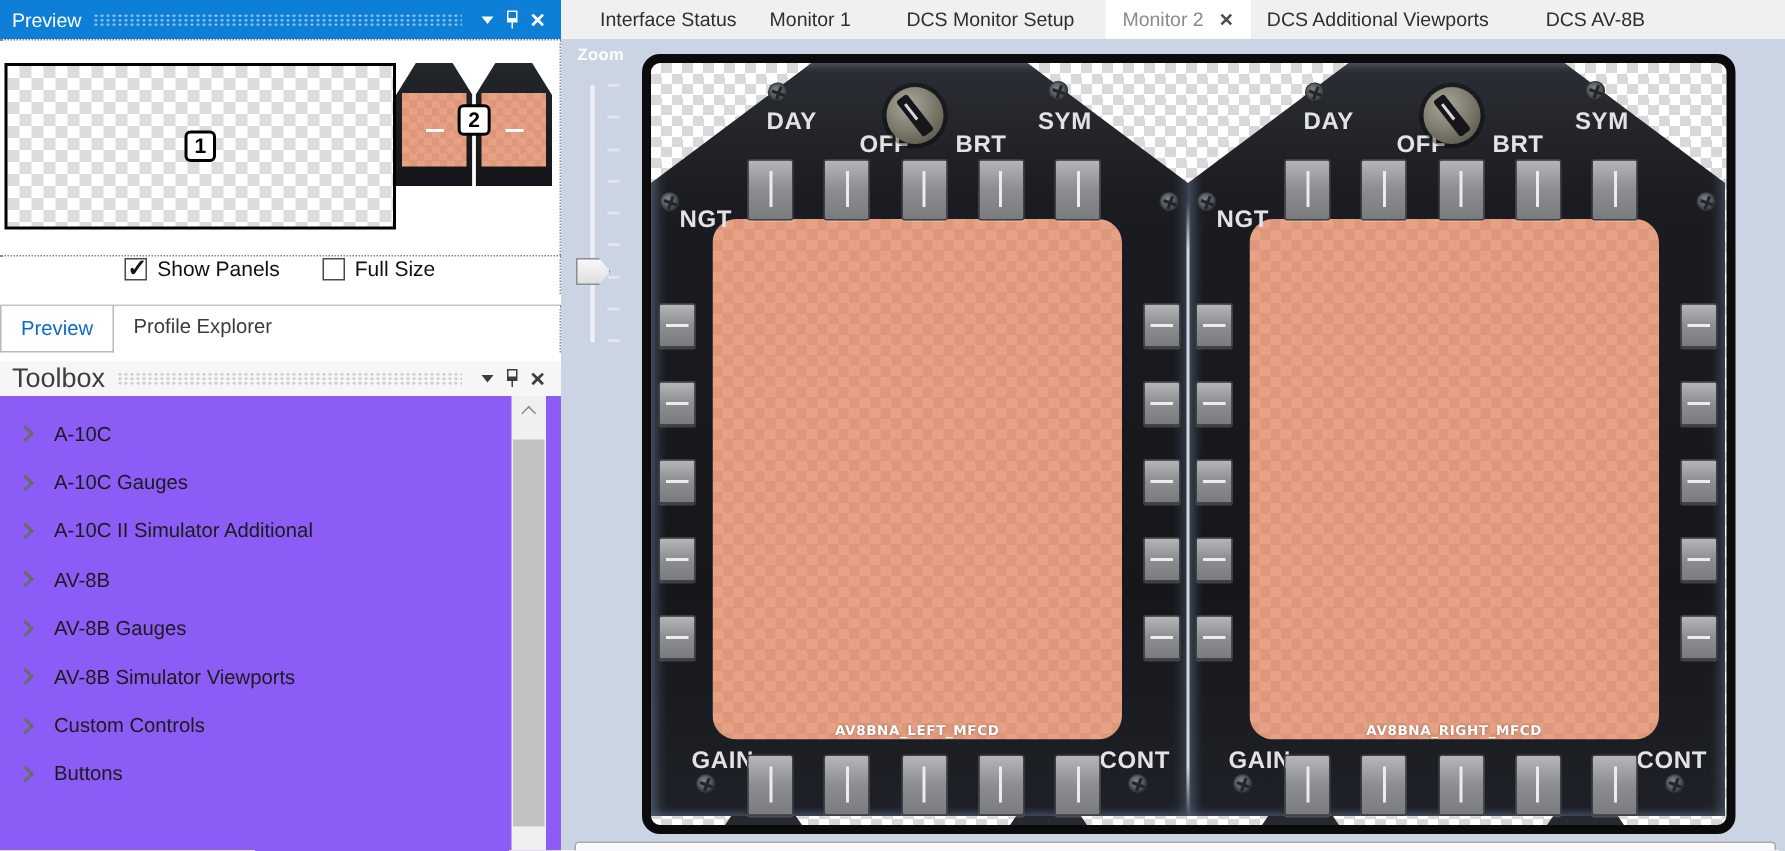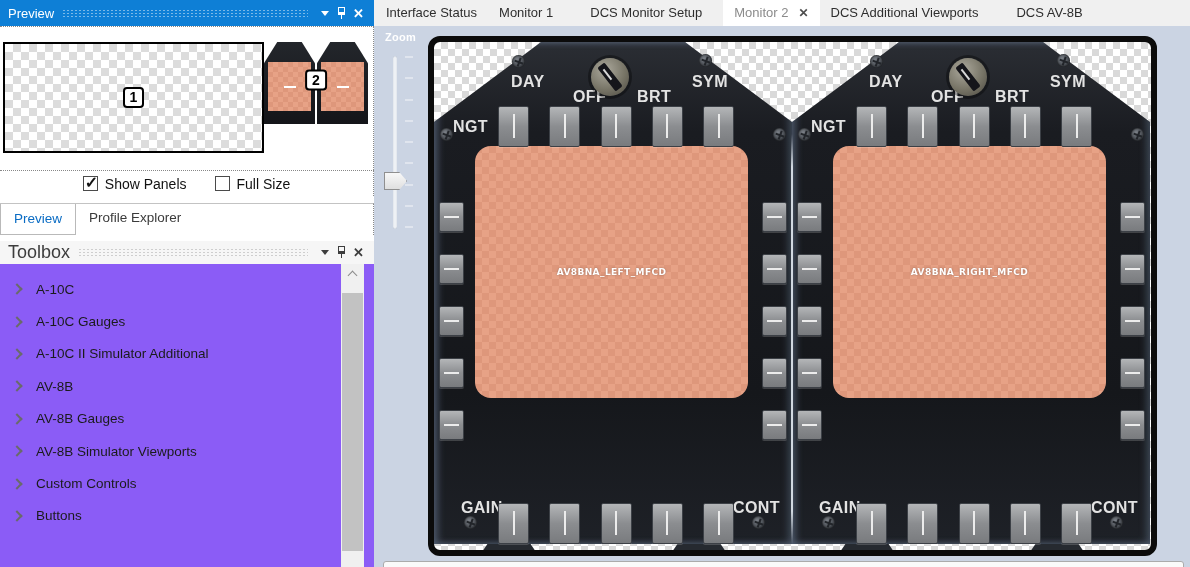--- a/index.html
+++ b/index.html
@@ -39,21 +39,21 @@
   .mfd-thumb{flex:1;background:linear-gradient(180deg,#23262b,#141519);position:relative;
     clip-path:polygon(0 26%,26% 0,74% 0,100% 26%,100% 100%,0 100%)}
   .thumb-screen{position:absolute;left:4px;right:4px;top:20px;bottom:13px;
     background-image:conic-gradient(#e7a286 90deg,#de977b 90deg 180deg,#e7a286 180deg 270deg,#de977b 270deg);
     background-size:10px 10px}
   .thumb-screen .dash{position:absolute;width:12px;height:2px;background:#fff;
     left:50%;top:50%;transform:translate(-50%,-50%)}
   .monitor-label-2{position:absolute;left:50%;top:46%;transform:translate(-50%,-50%);z-index:3}
 
   .checkbox-row{height:26px;border-top:1px dotted #878787;border-right:1px dotted #878787;
-    display:flex;align-items:center;justify-content:center;gap:28px;
+    display:flex;align-items:flex-start;justify-content:center;gap:28px;
     font-size:14px;color:#111;background:#fff}
   .cb{display:flex;align-items:center;gap:7px;cursor:pointer}
   .cbbox{width:15px;height:15px;border:1px solid #4a4a4a;background:#fff;position:relative;flex:none}
   .cbbox.checked::after{content:"✓";position:absolute;left:1px;top:-4px;
     font-size:16px;font-weight:700;color:#141414}
 
   .pane-tabs{margin-top:7px;height:32px;border-top:1px solid #c3c3c3;
     border-right:1px dotted #878787;display:flex;background:#fff}
   .pane-tab{padding:6px 13px;font-size:13.5px;color:#3b3b3b;cursor:pointer}
   .pane-tab.active{color:#0a6cc4;background:#fff;border:1px solid #b9b9b9;border-top:none;padding-top:7px}
@@ -71,21 +71,21 @@
   .scrollbar{position:absolute;top:0;right:10px;width:23px;bottom:0;background:#f0f0f0}
   .sb-arrow{height:18px;display:flex;align-items:center;justify-content:center;cursor:pointer}
   .sb-arrow i{width:7px;height:7px;border-left:1.6px solid #8b8b8b;border-top:1.6px solid #8b8b8b;
     transform:rotate(45deg);margin-top:4px}
   .sb-thumb{position:absolute;left:1px;right:1px;top:29px;height:258px;background:#c2c2c2;cursor:pointer}
 
   
   .main-area{flex:1;display:flex;flex-direction:column;min-width:0}
   .doc-tabs{height:26px;background:#f0f0f0;display:flex;font-size:13px;color:#2e2e2e;flex:none}
   .doc-tab{line-height:26px;padding:0 11px;cursor:pointer;white-space:nowrap}
-  .doc-tab.m1{margin-left:1px}
+  .doc-tab.m1{margin-left:15px}
   .doc-tab.m15{margin-left:15px}
   .doc-tab.m10{margin-left:10px}
   .doc-tab.m16{margin-left:16px}
   .doc-tab.active{background:#fff;color:#8b8b8b;display:flex;align-items:center;gap:10px}
   .tab-close{color:#4d4d4d;font-size:12px;font-weight:700;cursor:pointer}
 
   .workspace{flex:1;position:relative;background:#cbd4e3;overflow:hidden}
   .zoom-label{position:absolute;left:11px;top:5px;font-size:11px;font-weight:700;
     color:#fff;letter-spacing:.3px}
   .zs-track{position:absolute;left:19px;top:30px;width:4px;height:173px;background:#eef1f5;
@@ -100,23 +100,23 @@
     border:6px solid #0b0b0b;border-radius:12px;overflow:hidden;background-color:#fff;
     background-image:conic-gradient(#d9d9d9 90deg,#fff 90deg 180deg,#d9d9d9 180deg 270deg,#fff 270deg);
     background-size:14px 14px}
   .mfd{position:absolute;top:0;width:358px;height:508px;cursor:pointer}
   .mfd.right{left:358px}
   .mfd.left{left:0}
   .bezel{position:absolute;left:0;top:0;right:0;height:502px;
     background:linear-gradient(180deg,#2b2e34 0%,#1a1c21 18%,#15171b 70%,#1e2127 100%);
     clip-path:polygon(0 80px,107px 0,251px 0,100% 80px,100% 100%,0 100%);
     box-shadow:inset 4px 0 7px rgba(125,145,175,.45),inset -4px 0 7px rgba(125,145,175,.32)}
-  .screen{position:absolute;left:41px;top:104px;width:273px;height:252px;border-radius:16px;
+  .screen{position:absolute;left:41px;top:104px;width:273px;height:347px;border-radius:16px;
     background-image:conic-gradient(#e7a286 90deg,#de977b 90deg 180deg,#e7a286 180deg 270deg,#de977b 270deg);
-    background-size:14px 14px;display:flex;align-items:center;justify-content:center;z-index:2}
+    background-size:14px 14px;display:flex;align-items:flex-end;justify-content:center;z-index:2}
   .viewport-name{font-size:9px;font-weight:700;color:#fff;letter-spacing:.4px;
     font-family:"DejaVu Sans",sans-serif;text-shadow:0 0 2px rgba(0,0,0,.35)}
   .btn-row{position:absolute;left:64px;width:236px;display:flex;justify-content:space-between;z-index:3}
   .btn-row.top{top:64px}
   .btn-row.bottom{top:461px}
   .btn-col{position:absolute;top:160px;height:238px;display:flex;flex-direction:column;
     justify-content:space-between;z-index:3}
   .btn-col.cleft{left:5px}
   .btn-col.cright{left:328px}
   .push-v,.push-h{background:linear-gradient(180deg,#b4b6b8,#8b8d90 50%,#797b7e);
@@ -127,21 +127,21 @@
   .push-v::after{content:"";position:absolute;left:50%;top:18%;width:2px;height:62%;
     background:#ececec;transform:translateX(-50%)}
   .push-h::after{content:"";position:absolute;top:50%;left:16%;width:66%;height:2px;
     background:#ececec;transform:translateY(-50%)}
   .mfd-label{position:absolute;font-size:16px;font-weight:700;color:#e3e3e3;
     letter-spacing:.4px;z-index:3}
   .lbl-day{left:77px;top:31px}
   .lbl-off{left:139px;top:46px}
   .lbl-brt{left:203px;top:46px}
   .lbl-sym{left:258px;top:31px}
-  .lbl-ngt{left:19px;top:76px}
+  .lbl-ngt{left:19px;top:96px}
   .lbl-gain{left:27px;top:457px}
   .lbl-cont{left:299px;top:457px}
   .knob{position:absolute;left:157px;top:16px;width:38px;height:38px;border-radius:50%;z-index:3;
     background:radial-gradient(circle at 38% 32%,#aba89c,#787567 55%,#504d44 95%);
     box-shadow:0 0 0 3px rgba(0,0,0,.35)}
   .knob .pointer{position:absolute;left:50%;top:50%;width:9px;height:30px;background:#15151a;
     transform:translate(-50%,-50%) rotate(-38deg);border-radius:2px}
   .knob .pointer::after{content:"";position:absolute;left:3px;top:5px;width:2px;height:13px;background:#d8d8d8}
   .screw{position:absolute;width:13px;height:13px;border-radius:50%;z-index:3;
     background:radial-gradient(circle at 40% 35%,#7b8087,#3c4046 70%);box-shadow:inset 0 0 2px #000}

